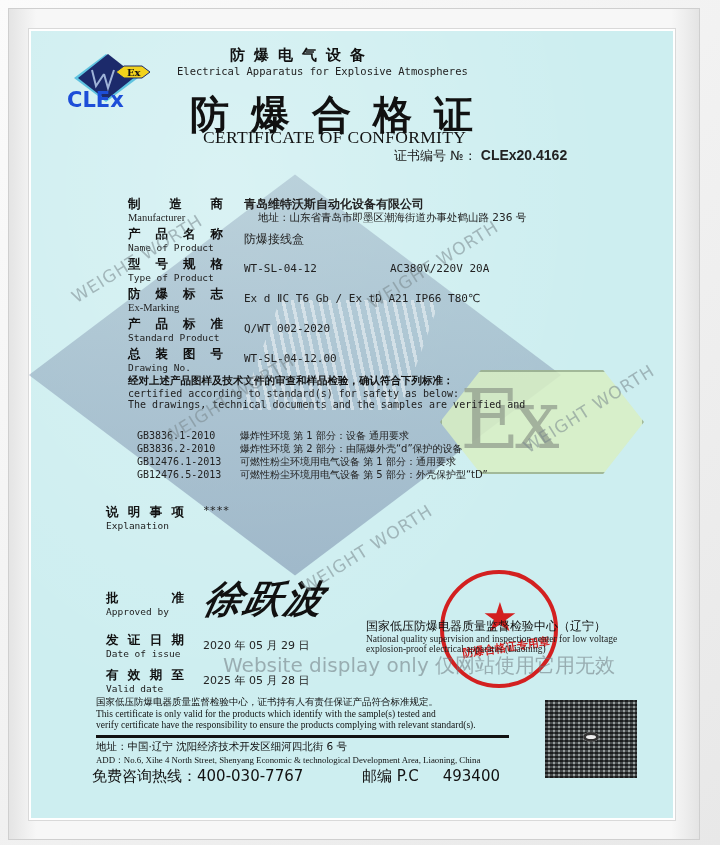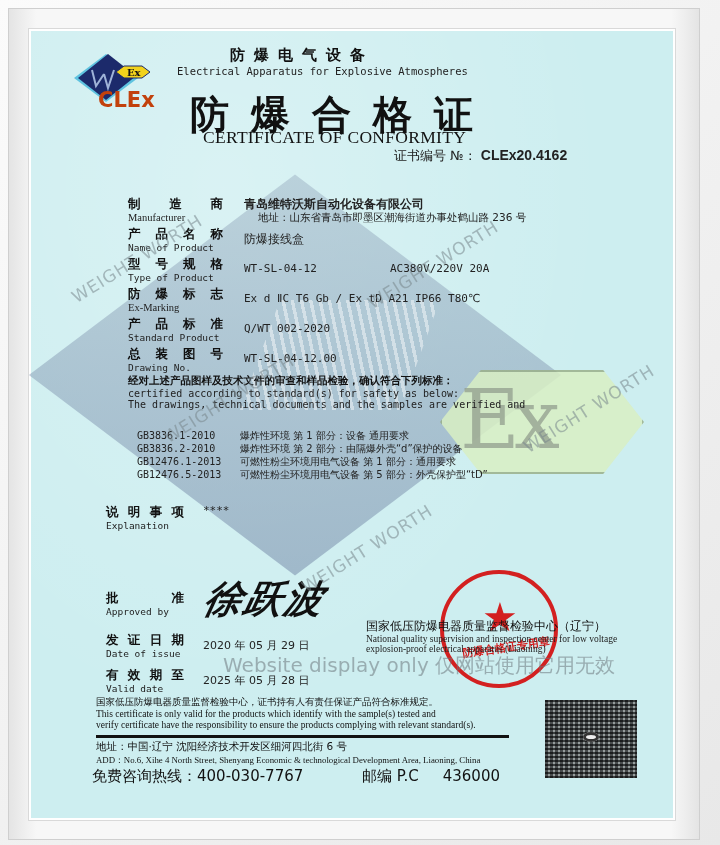--- a/index.html
+++ b/index.html
@@ -8,21 +8,21 @@
   .frame-inner-shadow{position:absolute;left:8px;top:8px;width:690px;height:830px;border:1px solid #cfcfcf;background:linear-gradient(90deg,#e4e4e4,#f7f7f7 4%,#f7f7f7 96%,#e4e4e4);}
   .paper{position:absolute;left:29px;top:29px;width:642px;height:787px;background:#cdeef0;border:2px solid #ffffff;box-shadow:0 0 0 1px #d9d9d9;overflow:hidden;}
   .paper::before{content:"";position:absolute;inset:0;background:radial-gradient(ellipse at 30% 20%,rgba(255,255,255,.25),rgba(255,255,255,0) 60%);}
   .diamond{position:absolute;left:130px;top:210px;width:330px;height:330px;transform:rotate(45deg) skew(-8deg,-8deg);background:linear-gradient(135deg,rgba(150,170,190,.45),rgba(120,140,170,.55));}
   .diamond-stripes{position:absolute;left:260px;top:300px;width:160px;height:110px;background:repeating-linear-gradient(60deg,rgba(255,255,255,.45) 0 3px,rgba(255,255,255,0) 3px 8px);transform:skewX(-20deg);}
   .ex-hex{position:absolute;left:440px;top:370px;width:200px;height:100px;background:#d9efc4;clip-path:polygon(20% 0,80% 0,100% 50%,80% 100%,20% 100%,0 50%);border:2px solid #9bb08a;opacity:.85;}
   .ex-hex-letters{position:absolute;left:460px;top:372px;font-size:82px;color:#8e998a;font-family:"DejaVu Serif",serif;letter-spacing:-6px;opacity:.7;}
   .watermark{position:absolute;font-family:"DejaVu Sans",sans-serif;color:rgba(120,135,140,.55);font-size:17px;letter-spacing:1px;transform:rotate(-32deg);transform-origin:left top;white-space:nowrap;pointer-events:none;}
   .disp-watermark{position:absolute;left:223px;top:652px;font-family:"DejaVu Sans",sans-serif;font-size:20px;color:rgba(110,120,125,.55);white-space:nowrap;}
   .logo{position:absolute;left:62px;top:48px;width:90px;height:55px;}
-  .logo-text{position:absolute;left:67px;top:88px;font-family:"DejaVu Sans",sans-serif;font-weight:bold;font-size:21px;color:#c2410c;margin-left:31px;}
+  .logo-text{position:absolute;left:67px;top:88px;font-family:"DejaVu Sans",sans-serif;font-weight:bold;font-size:21px;color:#1d4ed8;}
   .hdr-cn{position:absolute;left:230px;top:46px;font-family:"DejaVu Sans",sans-serif;font-weight:bold;font-size:15px;letter-spacing:9px;color:#111;}
   .hdr-en{position:absolute;left:177px;top:65px;font-family:"DejaVu Sans Mono",monospace;font-size:10.5px;color:#222;}
   .title-cn{position:absolute;left:190px;top:88px;font-family:"DejaVu Sans",sans-serif;font-weight:bold;font-size:39px;letter-spacing:22px;color:#111;}
   .title-en{position:absolute;left:203px;top:127px;font-family:"Liberation Serif",serif;font-size:17.5px;color:#111;letter-spacing:.3px;}
   .certno{position:absolute;left:394px;top:147px;font-size:13px;color:#222;font-family:"DejaVu Sans",sans-serif;}
   .certno .num{font-weight:bold;font-family:"Liberation Sans",sans-serif;font-size:14px;}
   .row{position:absolute;left:128px;}
   .lbl-cn{font-family:"DejaVu Sans",sans-serif;font-weight:bold;font-size:12.5px;color:#111;width:95px;display:flex;justify-content:space-between;}
   .lbl-en{font-family:"DejaVu Sans Mono",monospace;font-size:9.5px;color:#222;margin-top:-1px;}
   .lbl-en.serif{font-family:"Liberation Serif",serif;font-size:10.5px;}
@@ -244,17 +244,17 @@
   <div class="en">verify certificate have the responsibility to ensure the products complying with relevant standard(s).</div>
 </div>
 <div class="rule"></div>
 
 <div class="addr-cn">地址：中国·辽宁 沈阳经济技术开发区细河四北街 6 号</div>
 <div class="addr-en">ADD：No.6, Xihe 4 North Street, Shenyang Economic &amp; technological Development Area, Liaoning, China</div>
 <div class="hotline">
   <span>免费咨询热线：</span><span>400-030-7767</span>
 </div>
 <div class="postcode">
-  <span style="margin-left:0">邮编 P.C</span><span>436000</span>
+  <span style="margin-left:0">邮编 P.C</span><span>493400</span>
 </div>
 
 <div class="qr"></div>
 <div class="qr-eye"></div>
 
 </body></html>

